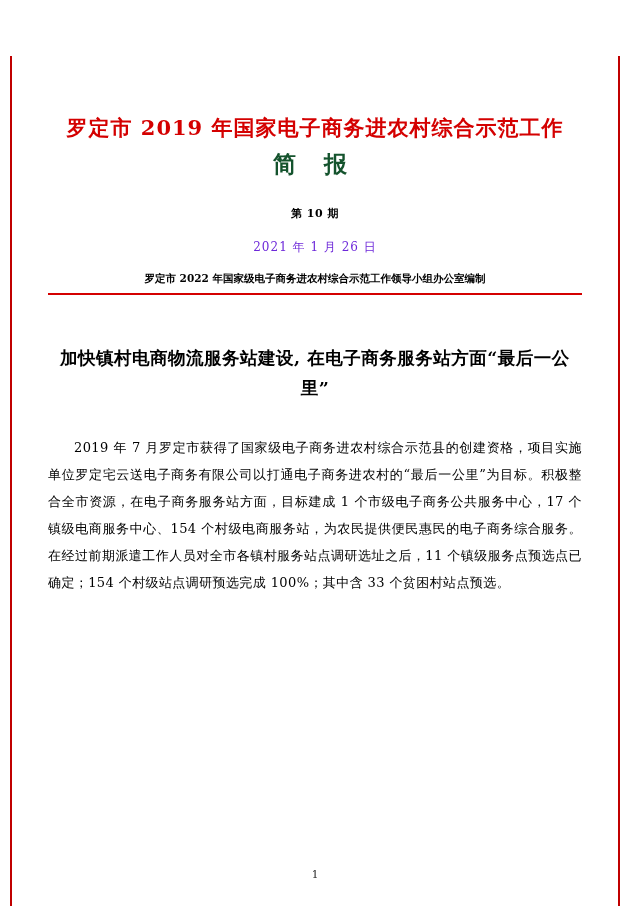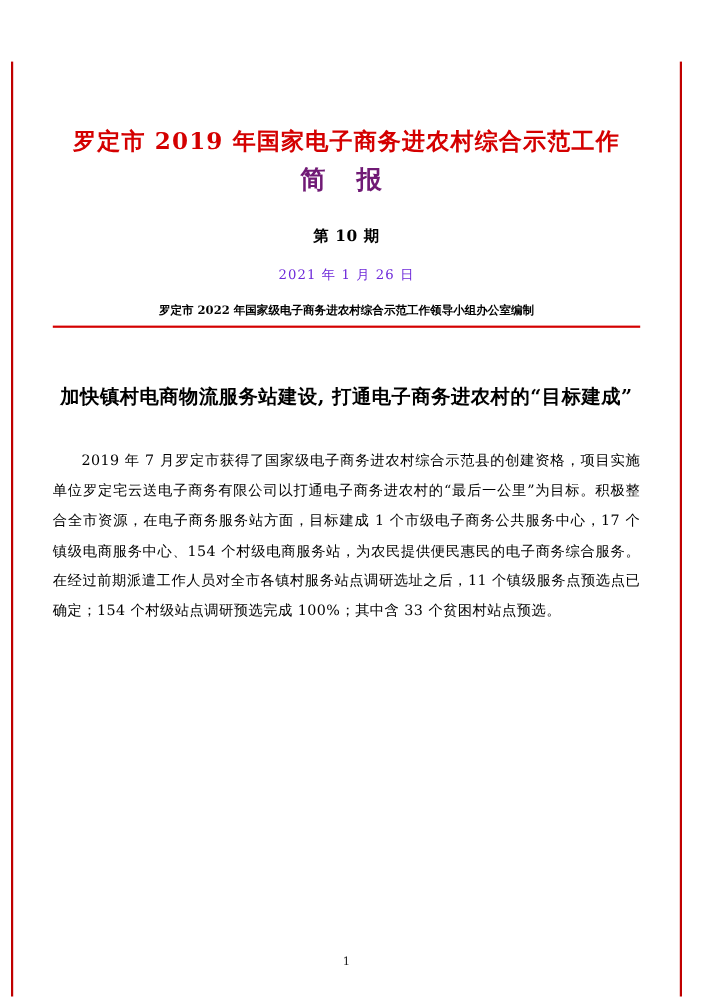--- a/index.html
+++ b/index.html
@@ -54,28 +54,28 @@
     font-size: 21px;
     font-weight: bold;
     color: #d40000;
     letter-spacing: 1px;
     line-height: 1.3;
   }
   .masthead-line2 {
     font-family: "DejaVu Serif", "Liberation Serif", serif;
     font-size: 23px;
     font-weight: bold;
-    color: #701a75;
+    color: #14532d;
     letter-spacing: 10px;
     line-height: 1.5;
     margin-top: 6px;
   }
   .issue {
     text-align: center;
-    font-size: 14px;
+    font-size: 11px;
     font-weight: bold;
     margin-top: 24px;
     letter-spacing: 0.5px;
   }
   .issue-date {
     text-align: center;
     font-size: 12px;
     margin-top: 18px;
     letter-spacing: 1px;
     color: #6d28d9;
@@ -141,21 +141,21 @@
     </div>
 
     <div class="issue">第 10 期</div>
 
     <div class="issue-date">2021 年 1 月 26 日</div>
 
     <div class="publisher">罗定市 2022 年国家级电子商务进农村综合示范工作领导小组办公室编制</div>
 
     <div class="red-rule"></div>
 
-    <div class="article-title">加快镇村电商物流服务站建设, 打通电子商务进农村的“目标建成”</div>
+    <div class="article-title">加快镇村电商物流服务站建设, 在电子商务服务站方面“最后一公里”</div>
 
     <div class="body-text">
       <p>2019 年 7 月罗定市获得了国家级电子商务进农村综合示范县的创建资格，项目实施单位罗定宅云送电子商务有限公司以打通电子商务进农村的“最后一公里”为目标。积极整合全市资源，在电子商务服务站方面，目标建成 1 个市级电子商务公共服务中心，17 个镇级电商服务中心、154 个村级电商服务站，为农民提供便民惠民的电子商务综合服务。在经过前期派遣工作人员对全市各镇村服务站点调研选址之后，11 个镇级服务点预选点已确定；154 个村级站点调研预选完成 100%；其中含 33 个贫困村站点预选。</p>
     </div>
 
   </div>
 
   <div class="page-number">1</div>
 
 </div>

